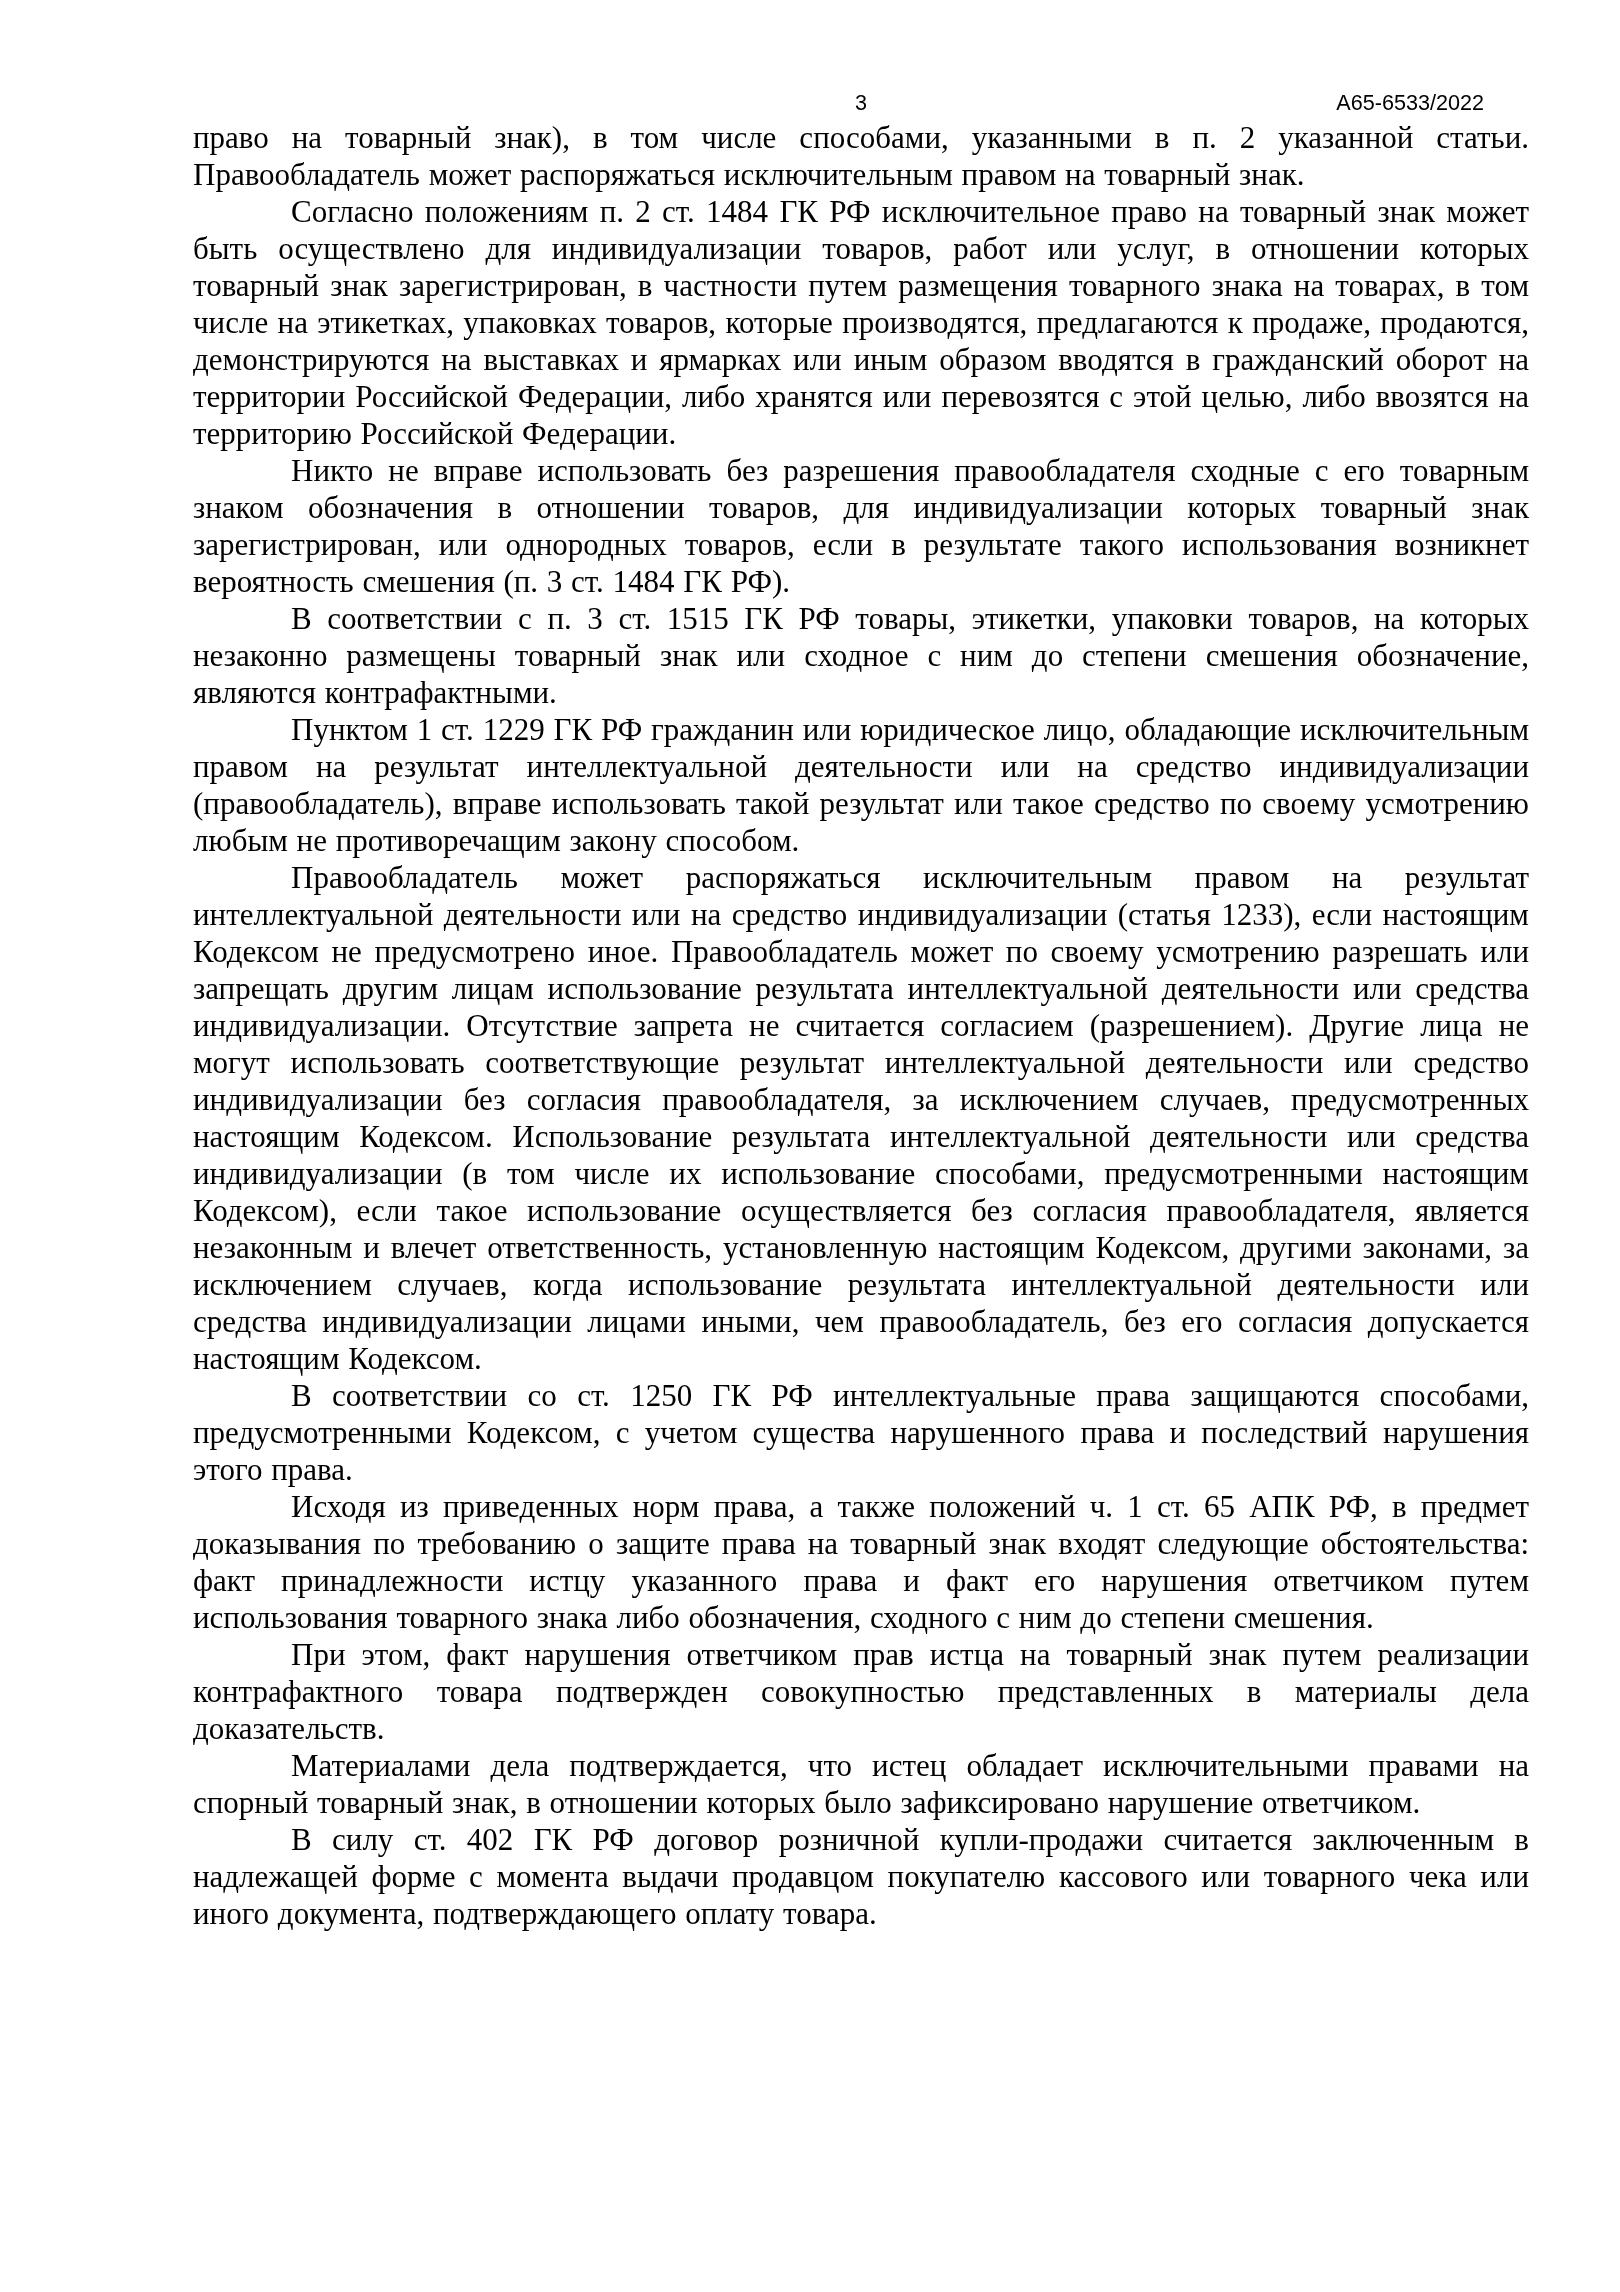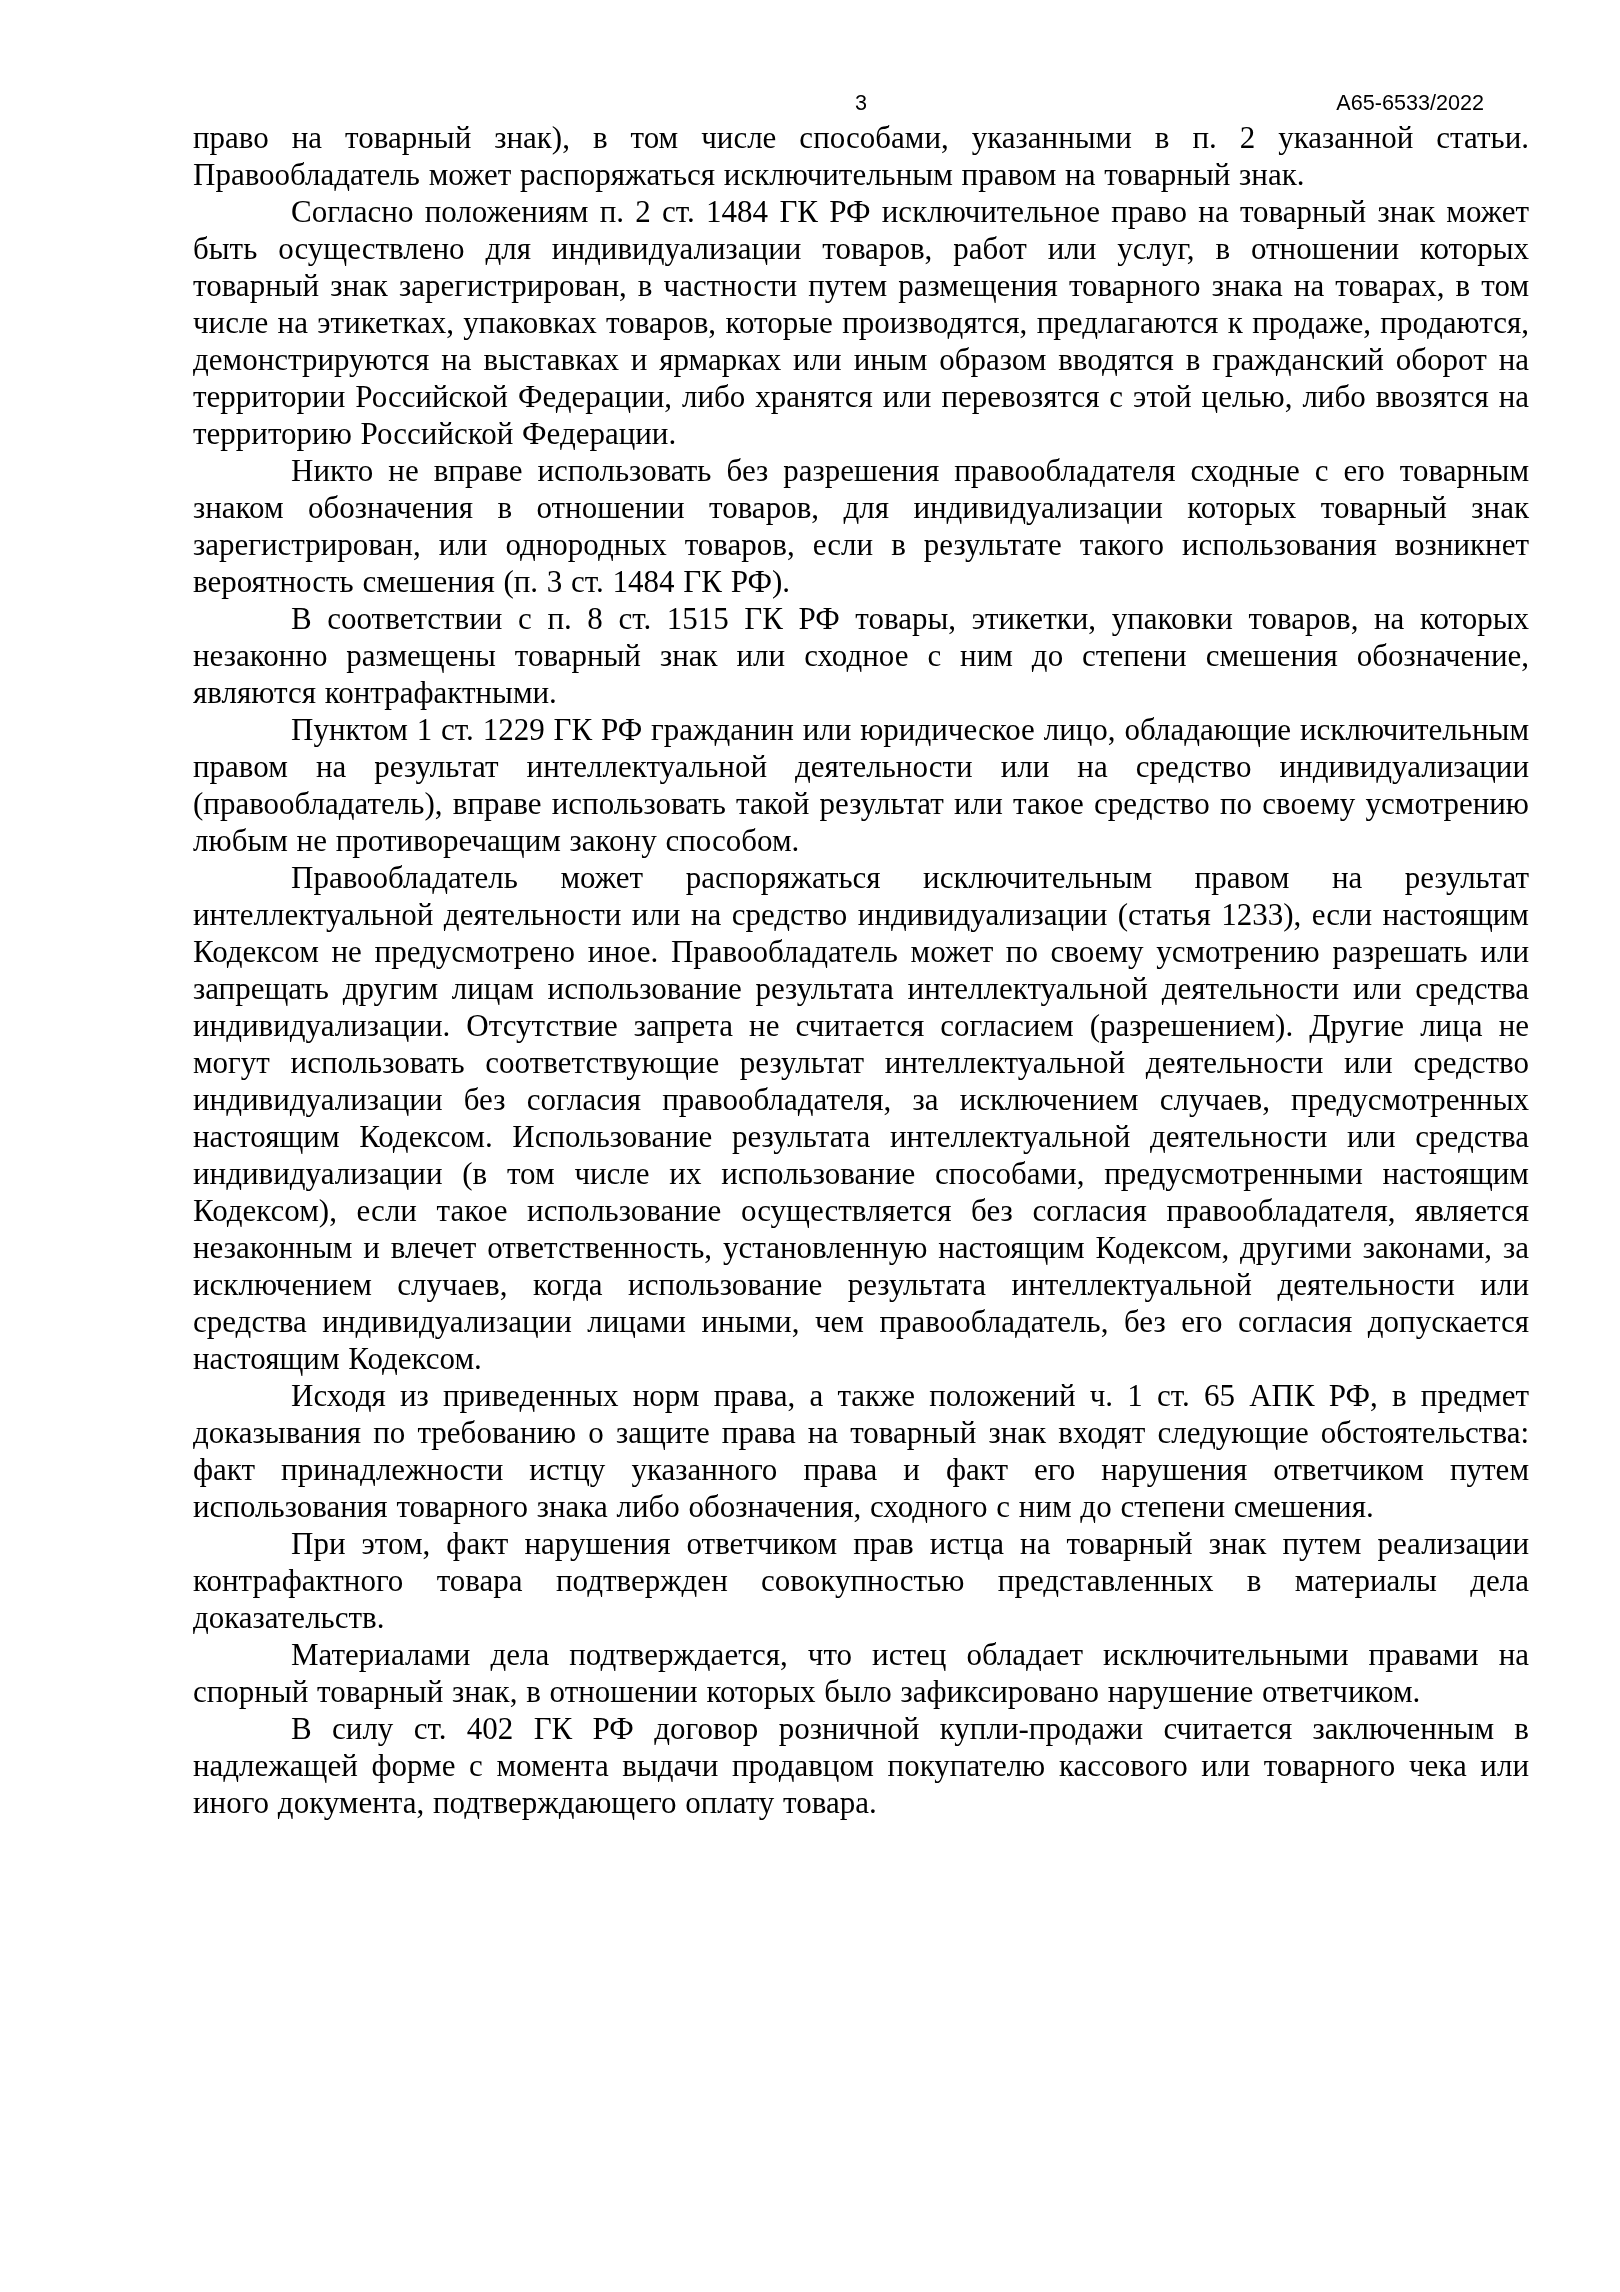--- a/index.html
+++ b/index.html
@@ -64,22 +64,23 @@
 
 <div class="page">
   <div class="header">
     <span class="page-num">3</span>
     <span class="case-num">А65-6533/2022</span>
   </div>
   <div class="body-text">
     <p class="para no-indent">право на товарный знак), в том числе способами, указанными в п. 2 указанной статьи. Правообладатель может распоряжаться исключительным правом на товарный знак.</p>
     <p class="para">Согласно положениям п. 2 ст. 1484 ГК РФ исключительное право на товарный знак может быть осуществлено для индивидуализации товаров, работ или услуг, в отношении которых товарный знак зарегистрирован, в частности путем размещения товарного знака на товарах, в том числе на этикетках, упаковках товаров, которые производятся, предлагаются к продаже, продаются, демонстрируются на выставках и ярмарках или иным образом вводятся в гражданский оборот на территории Российской Федерации, либо хранятся или перевозятся с этой целью, либо ввозятся на территорию Российской Федерации.</p>
     <p class="para">Никто не вправе использовать без разрешения правообладателя сходные с его товарным знаком обозначения в отношении товаров, для индивидуализации которых товарный знак зарегистрирован, или однородных товаров, если в результате такого использования возникнет вероятность смешения (п. 3 ст. 1484 ГК РФ).</p>
-    <p class="para">В соответствии с п. 8 ст. 1515 ГК РФ товары, этикетки, упаковки товаров, на которых незаконно размещены товарный знак или сходное с ним до степени смешения обозначение, являются контрафактными.</p>
+    <p class="para">В соответствии с п. 3 ст. 1515 ГК РФ товары, этикетки, упаковки товаров, на которых незаконно размещены товарный знак или сходное с ним до степени смешения обозначение, являются контрафактными.</p>
     <p class="para">Пунктом 1 ст. 1229 ГК РФ гражданин или юридическое лицо, обладающие исключительным правом на результат интеллектуальной деятельности или на средство индивидуализации (правообладатель), вправе использовать такой результат или такое средство по своему усмотрению любым не противоречащим закону способом.</p>
     <p class="para">Правообладатель может распоряжаться исключительным правом на результат интеллектуальной деятельности или на средство индивидуализации (статья 1233), если настоящим Кодексом не предусмотрено иное. Правообладатель может по своему усмотрению разрешать или запрещать другим лицам использование результата интеллектуальной деятельности или средства индивидуализации. Отсутствие запрета не считается согласием (разрешением). Другие лица не могут использовать соответствующие результат интеллектуальной деятельности или средство индивидуализации без согласия правообладателя, за исключением случаев, предусмотренных настоящим Кодексом. Использование результата интеллектуальной деятельности или средства индивидуализации (в том числе их использование способами, предусмотренными настоящим Кодексом), если такое использование осуществляется без согласия правообладателя, является незаконным и влечет ответственность, установленную настоящим Кодексом, другими законами, за исключением случаев, когда использование результата интеллектуальной деятельности или средства индивидуализации лицами иными, чем правообладатель, без его согласия допускается настоящим Кодексом.</p>
+    <p class="para">В соответствии со ст. 1250 ГК РФ интеллектуальные права защищаются способами, предусмотренными Кодексом, с учетом существа нарушенного права и последствий нарушения этого права.</p>
     <p class="para">Исходя из приведенных норм права, а также положений ч. 1 ст. 65 АПК РФ, в предмет доказывания по требованию о защите права на товарный знак входят следующие обстоятельства: факт принадлежности истцу указанного права и факт его нарушения ответчиком путем использования товарного знака либо обозначения, сходного с ним до степени смешения.</p>
     <p class="para">При этом, факт нарушения ответчиком прав истца на товарный знак путем реализации контрафактного товара подтвержден совокупностью представленных в материалы дела доказательств.</p>
     <p class="para">Материалами дела подтверждается, что истец обладает исключительными правами на спорный товарный знак, в отношении которых было зафиксировано нарушение ответчиком.</p>
     <p class="para">В силу ст. 402 ГК РФ договор розничной купли-продажи считается заключенным в надлежащей форме с момента выдачи продавцом покупателю кассового или товарного чека или иного документа, подтверждающего оплату товара.</p>
   </div>
 </div>
 
 
 </body></html>

